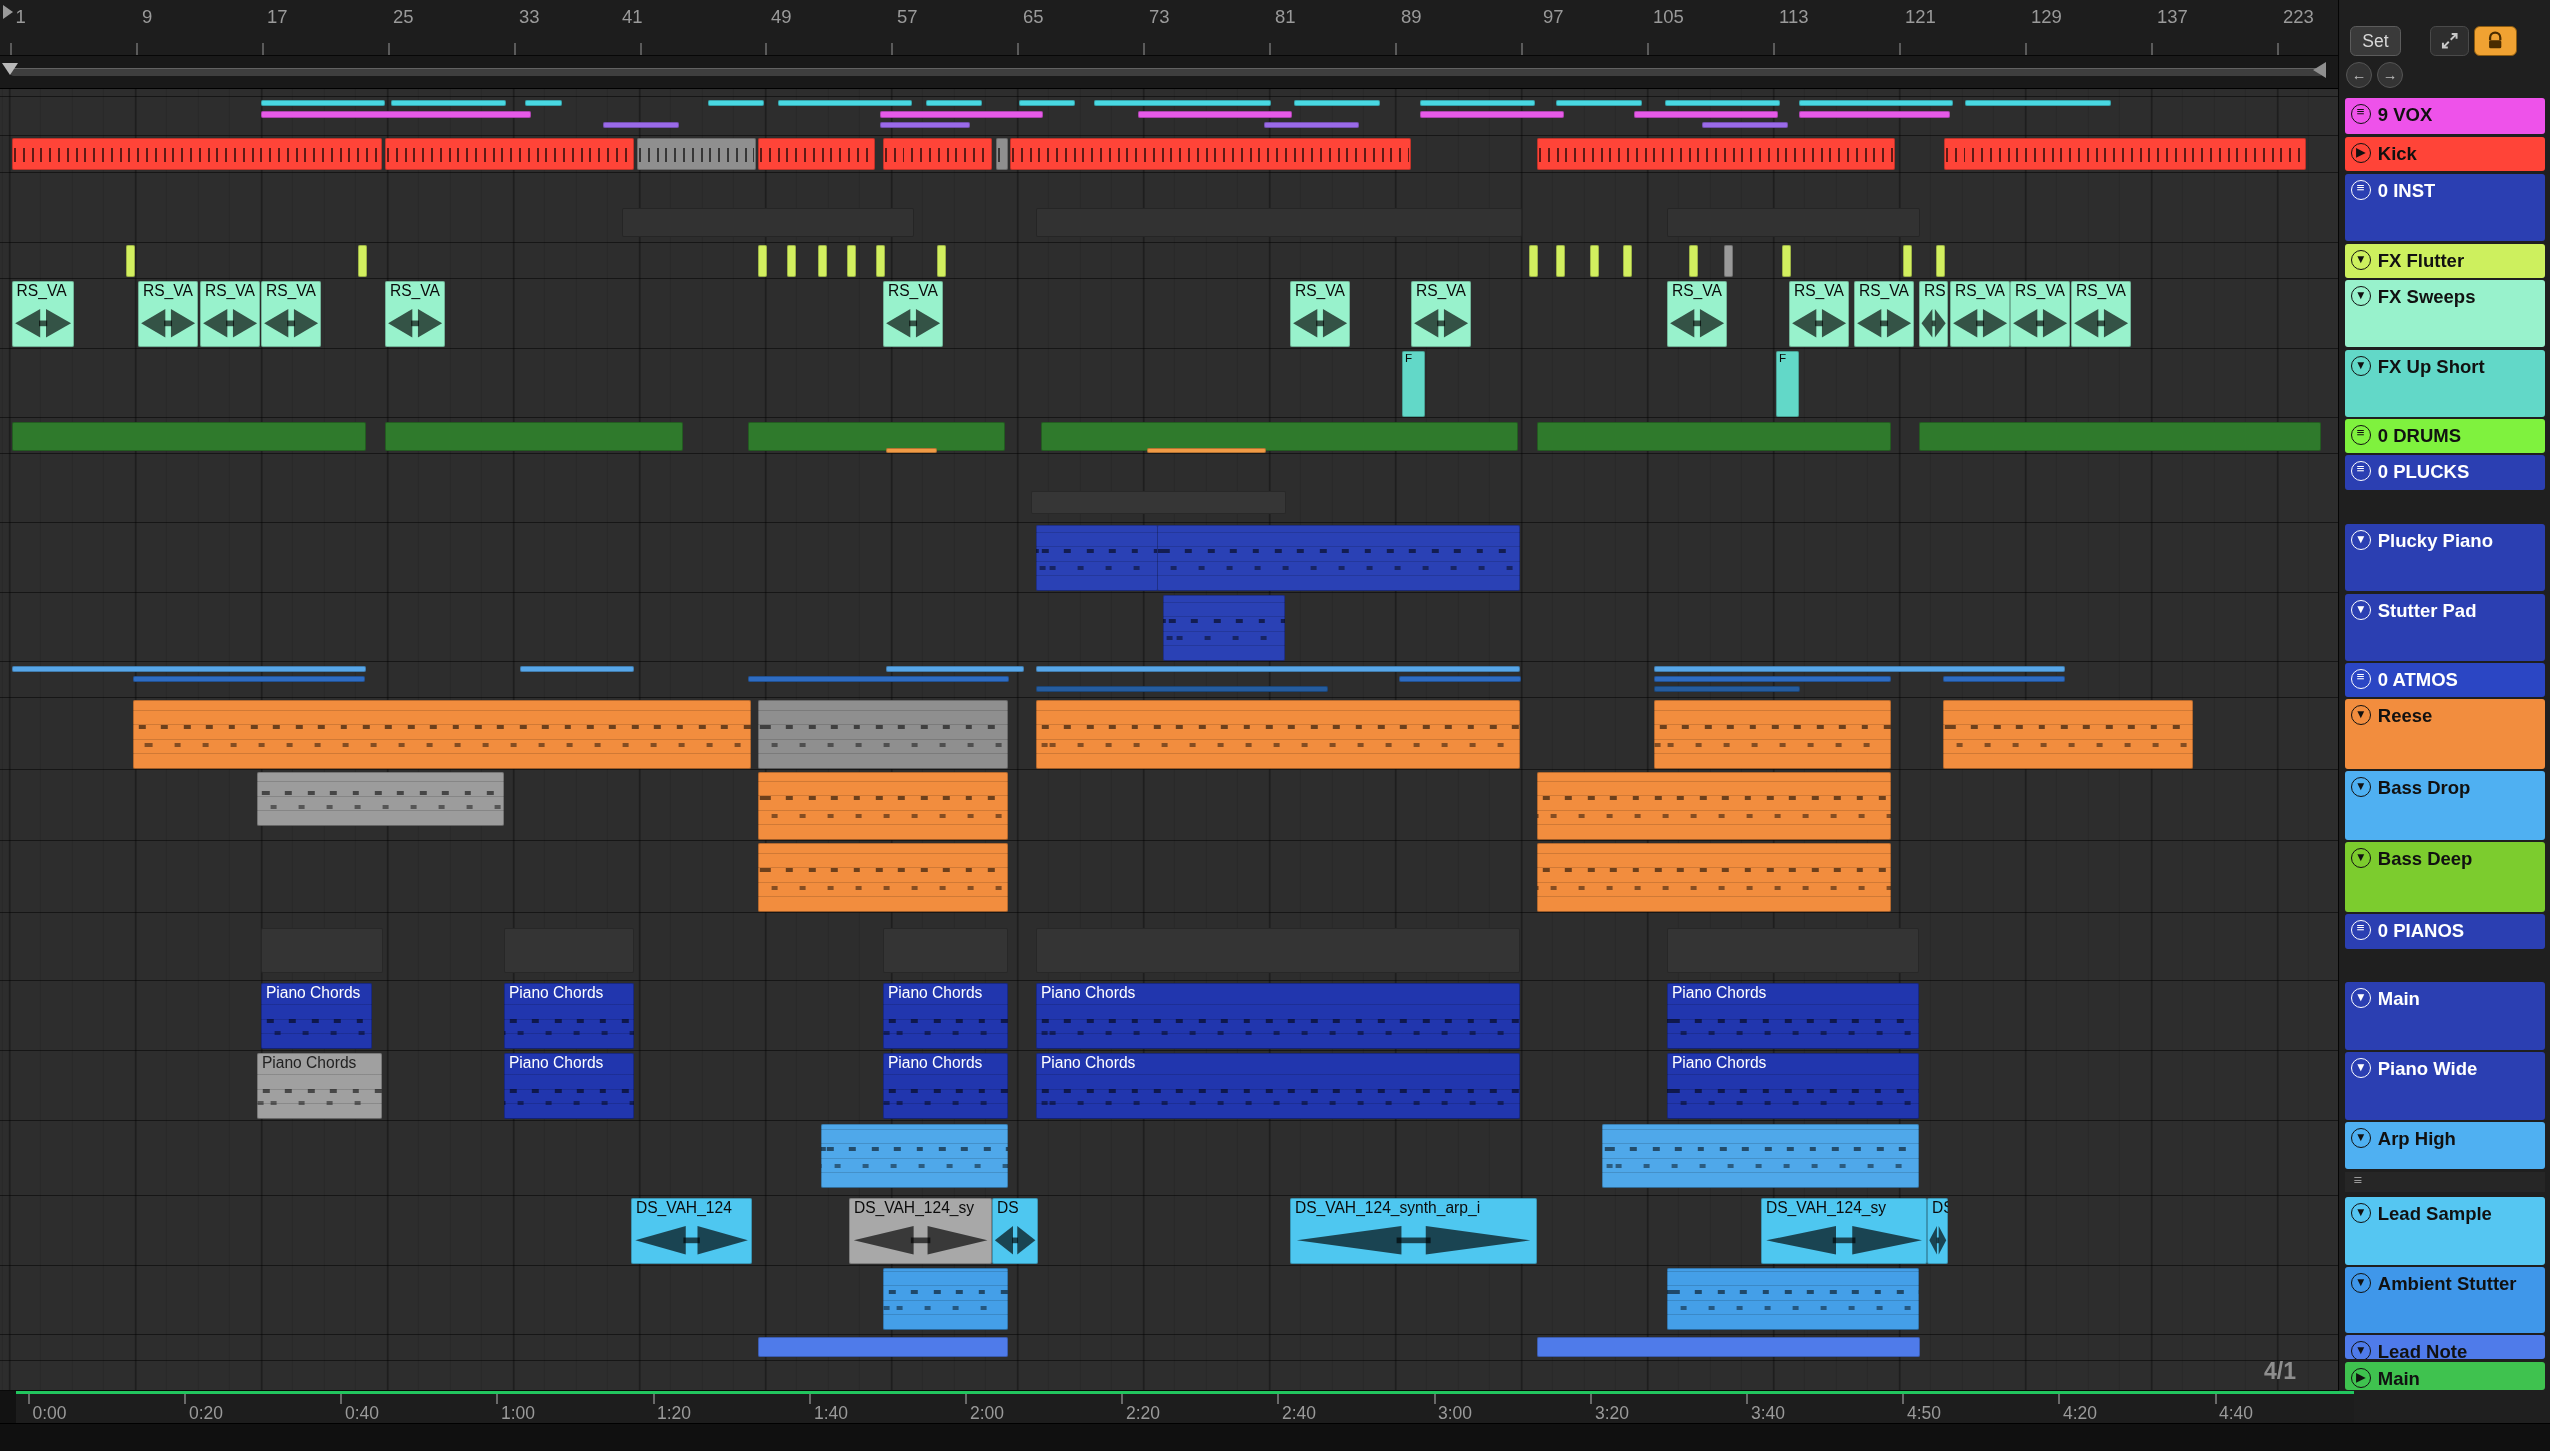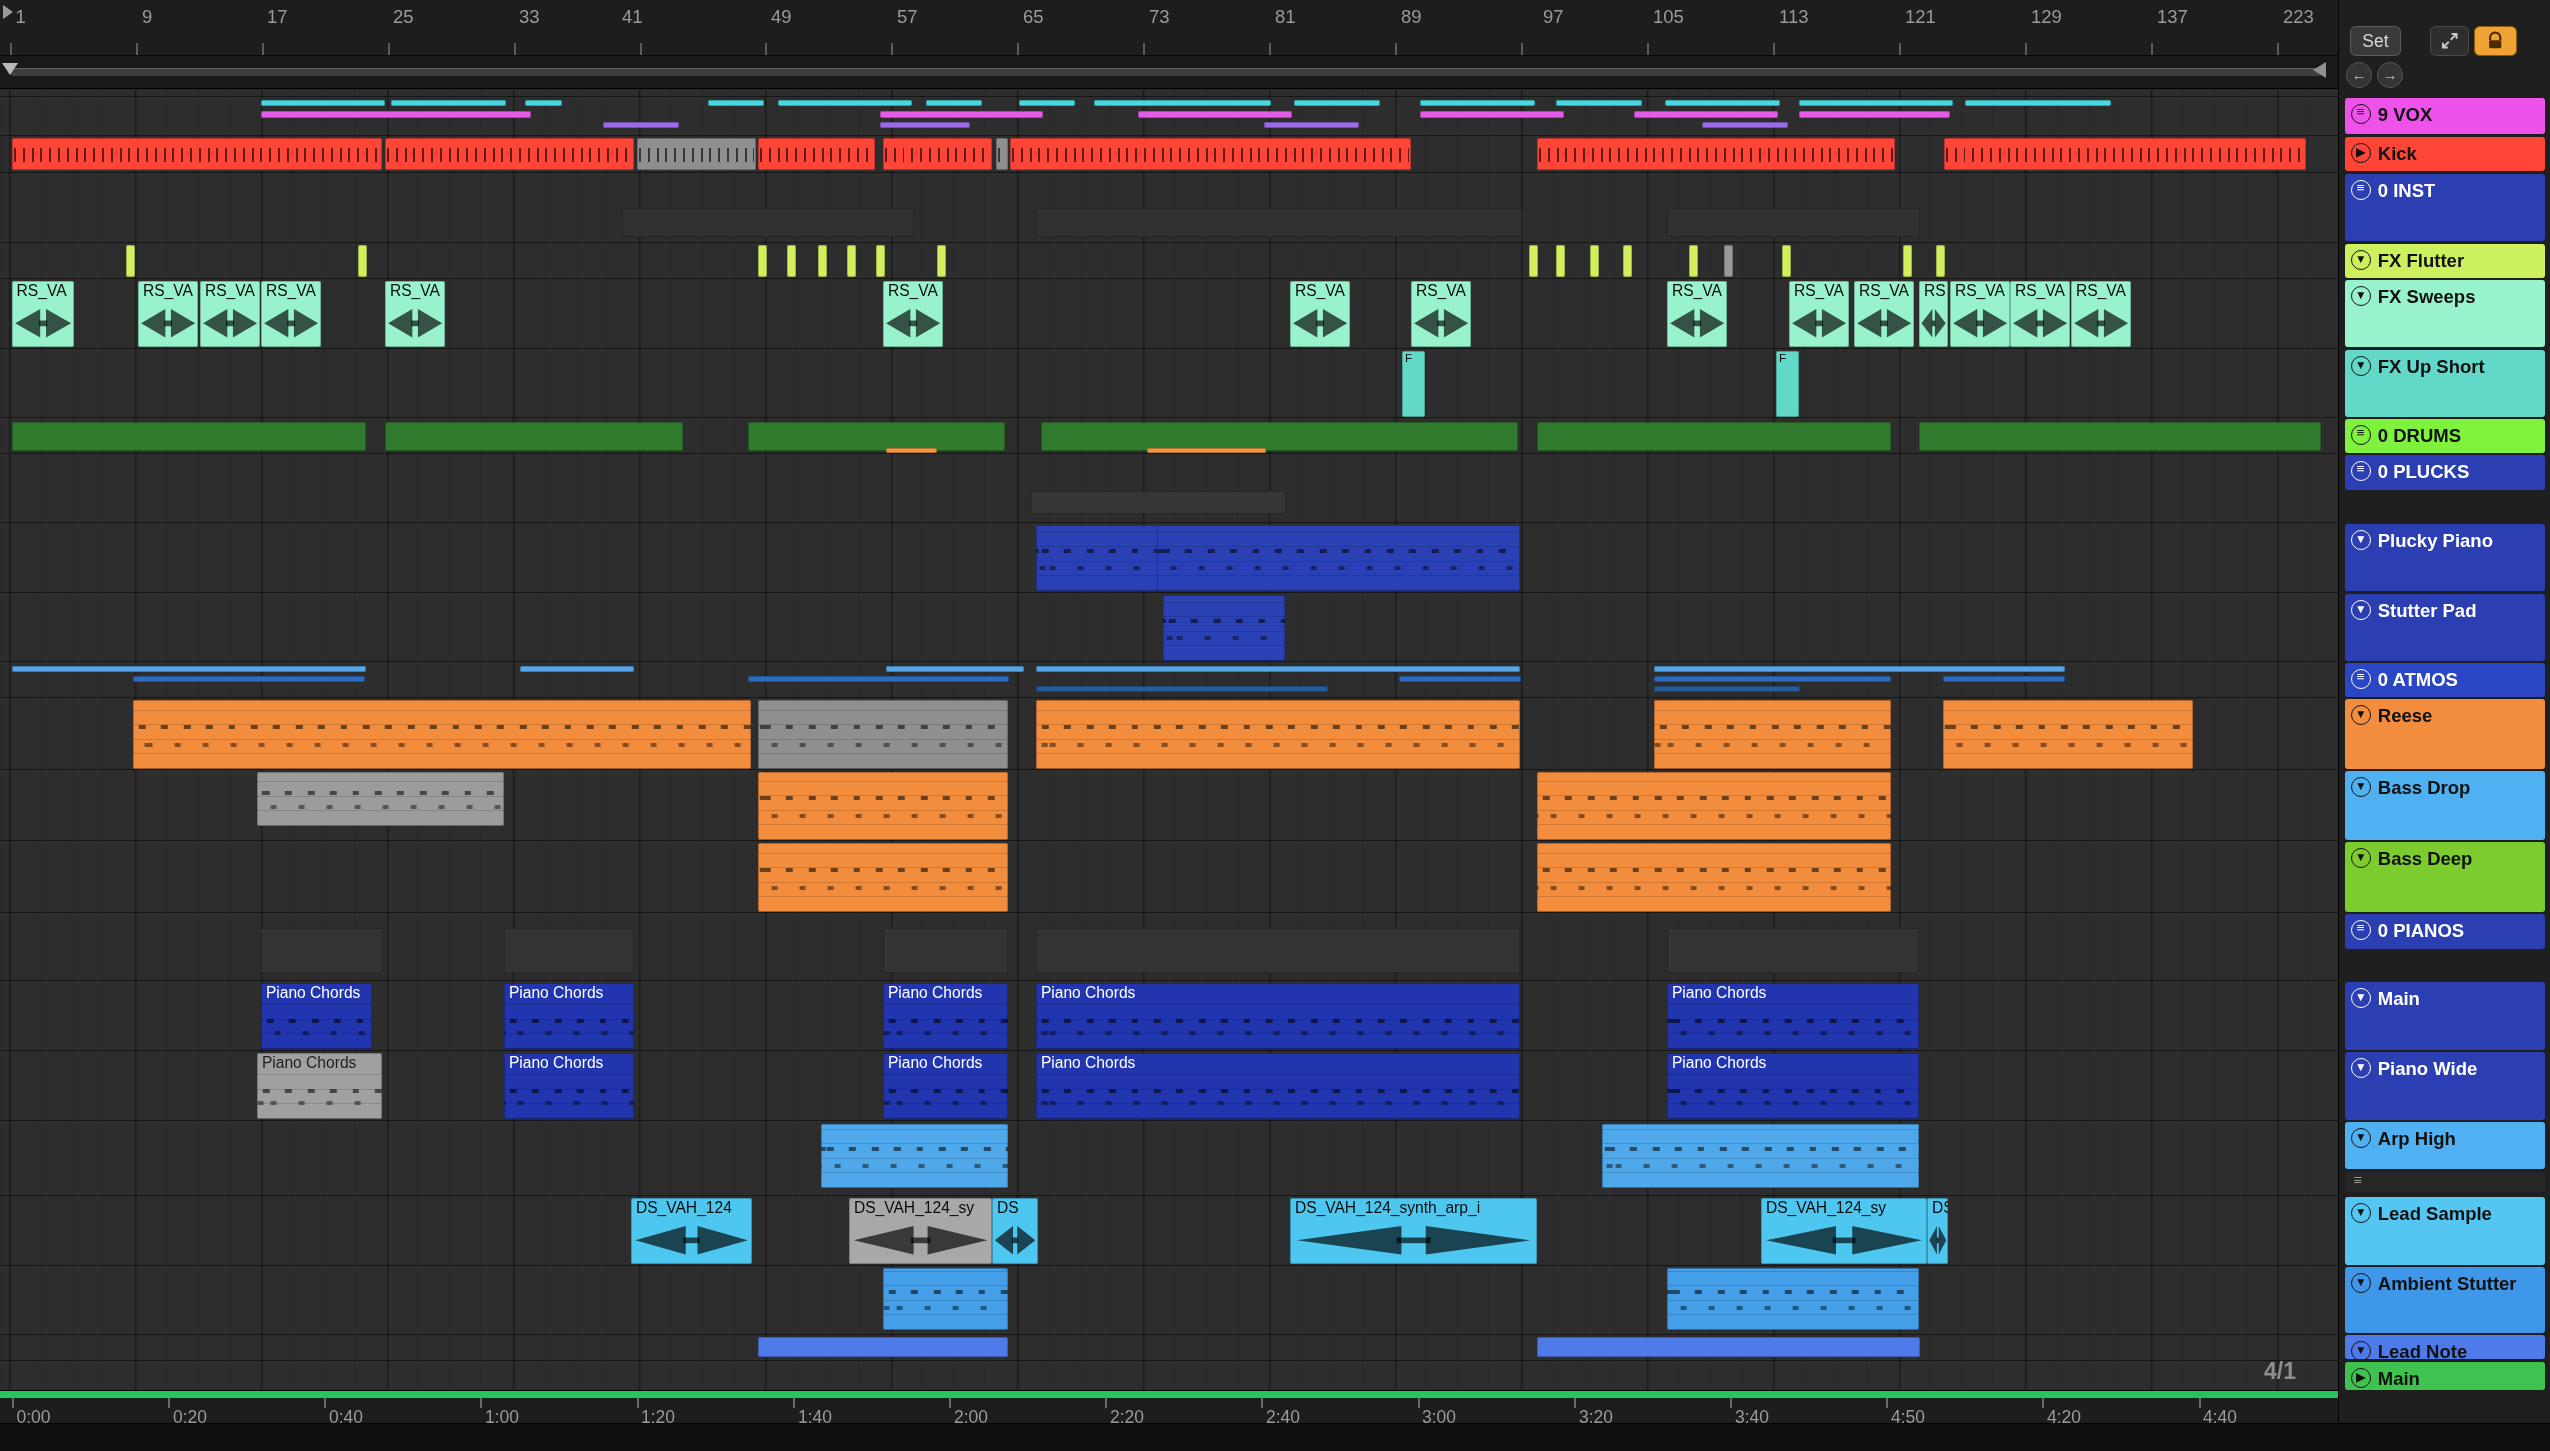--- a/index.html
+++ b/index.html
@@ -48,21 +48,21 @@
     background-image:repeating-linear-gradient(90deg,rgba(0,0,0,.62) 0 1.9px,transparent 1.9px 8.8px)}
   .check{background-image:repeating-linear-gradient(0deg,rgba(0,0,0,.4) 0 3.9px,transparent 3.9px 7.8px),repeating-linear-gradient(90deg,rgba(0,0,0,.3) 0 3.9px,transparent 3.9px 7.8px)}
   .check .ttl{font-size:11.7px;height:13.6px;line-height:13.6px;padding:0 2.9px}
   .flutter{background-image:linear-gradient(180deg,rgba(255,255,255,.4) 0 6.8px,transparent 6.8px 55%,rgba(0,0,0,.38) 55% 100%)}
   .strip{background-image:linear-gradient(180deg,#d9f26b 0,#d9f26b 2.9px,#46a83c 2.9px,#46a83c 5.8px,#2b7a28 5.8px,#2b7a28 8.8px,#63cf4e 8.8px,#63cf4e 11.7px,#235c20 11.7px,#235c20 15.6px,#3f9638 15.6px,#3f9638 18.5px,#57c247 18.5px,#57c247 21.4px,#245c22 21.4px,#245c22 25px,#caf063 25px,#caf063 29px)}
 
   
   #timesig{position:absolute;left:2264px;top:1358px;font-size:23px;font-weight:bold;color:#8e8e8e;z-index:3}
 
   
-  #bottomruler{position:absolute;left:0;top:1391px;width:2338px;height:32px;background:#1d1d1d;border-top:7px solid #22c55e;z-index:3}
+  #bottomruler{position:absolute;left:16px;top:1391px;width:2338px;height:32px;background:#1d1d1d;border-top:3px solid #22c55e;z-index:3}
   .timetick{position:absolute;top:0;width:1.9px;height:9.7px;background:#6a6a6a}
   .timenum{position:absolute;top:8.8px;font-size:17.5px;color:#9a9a9a;white-space:nowrap}
 
   
   #panel{position:absolute;left:2338px;top:0;width:212px;height:1451px;background:#1f1f1f;border-left:1.9px solid #050505;z-index:2}
   .pbox{position:absolute;left:5.8px;width:200px;border-radius:2.9px;display:flex;align-items:flex-start;gap:6.8px;padding:5.8px 3.9px 0 5.8px;font-weight:bold;font-size:18.5px;overflow:hidden}
   .tico{width:20.4px;height:20.4px;border-radius:50%;border:1.9px solid currentColor;font-size:11.7px;line-height:15.6px;text-align:center;flex:none}
   .tico.ico-group{font-size:13.6px;line-height:14.6px}
   .plabel{white-space:nowrap;overflow:hidden}
   .psub{position:absolute;left:5.8px;width:200px;height:19.5px;background:#262626;color:#9a9a9a;font-size:14.6px;line-height:17.5px;padding-left:8.8px}

